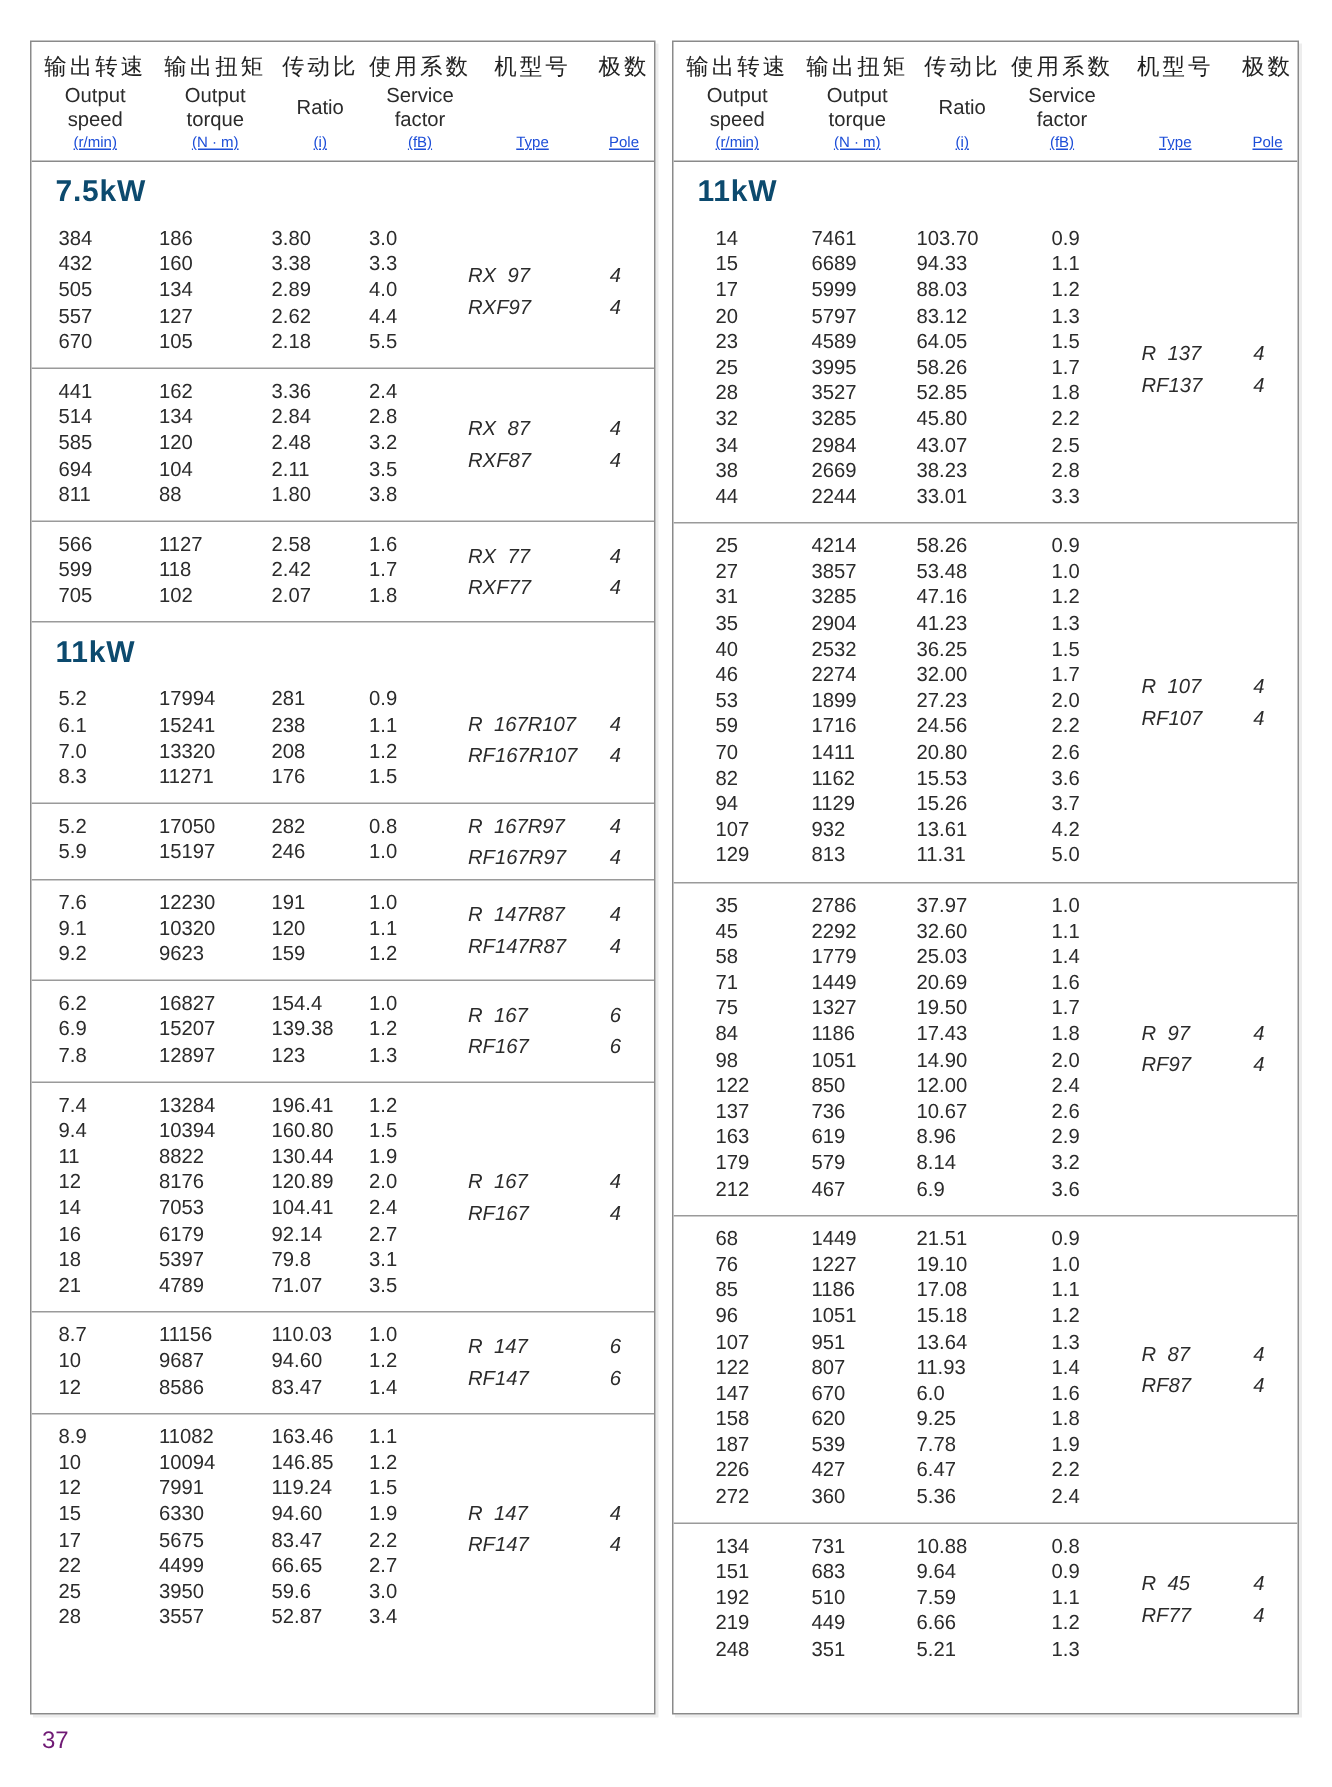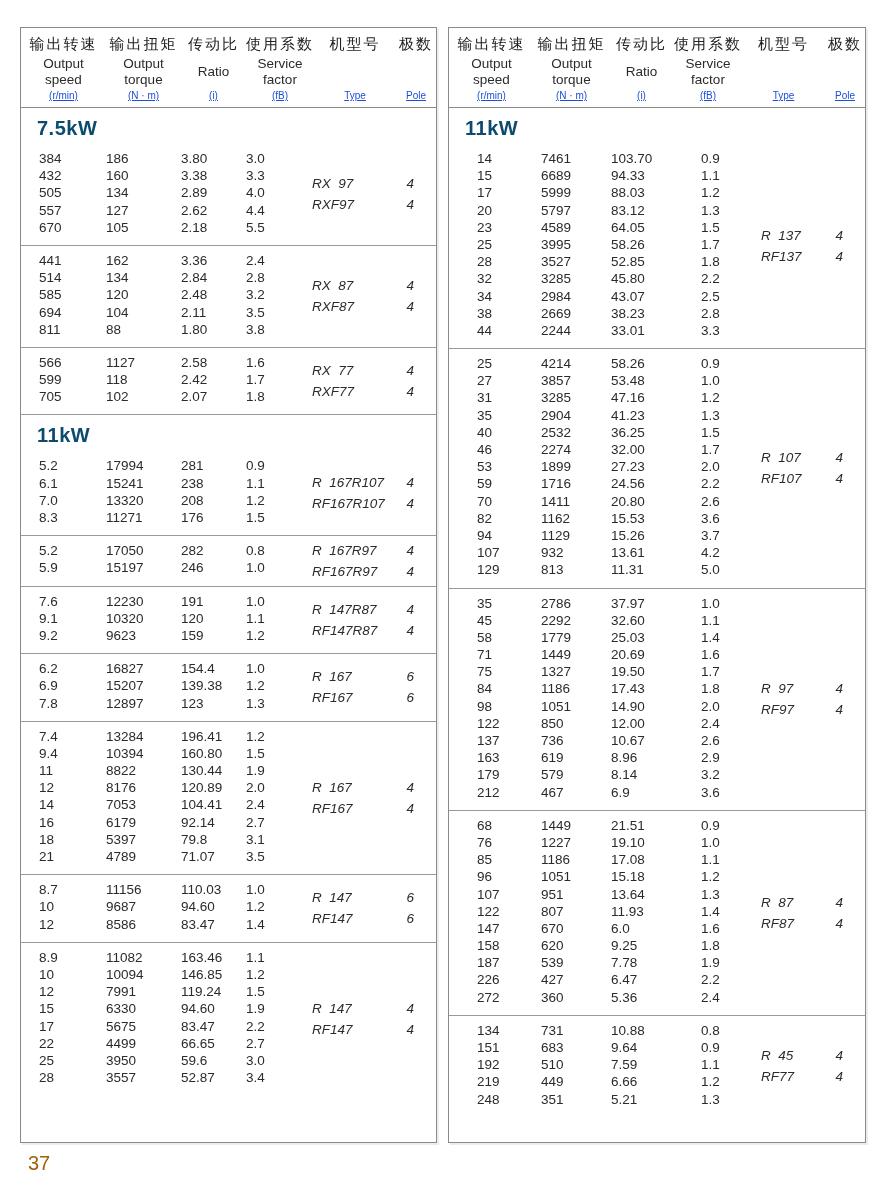--- a/index.html
+++ b/index.html
@@ -61,21 +61,21 @@
   .tbl-right .typeblock { left:312px; }
   .typeline {
     display:flex; justify-content:space-between;
     padding-right:22px;
     line-height:21px; font-size:13.5px;
     white-space:pre;
     font-style:italic;
   }
   .page-number {
     position:absolute; left:28px; top:1152px;
-    font-size:20px; color:#a16207;
+    font-size:16px; color:#701a75;
   }
 </style>
 </head>
 <body>
 
 <div id="tbl-left" class="spec-table">
     <div class="thead">
       <div class="hcell">
         <div class="hzh">输出转速</div>
         <div class="hmid">

